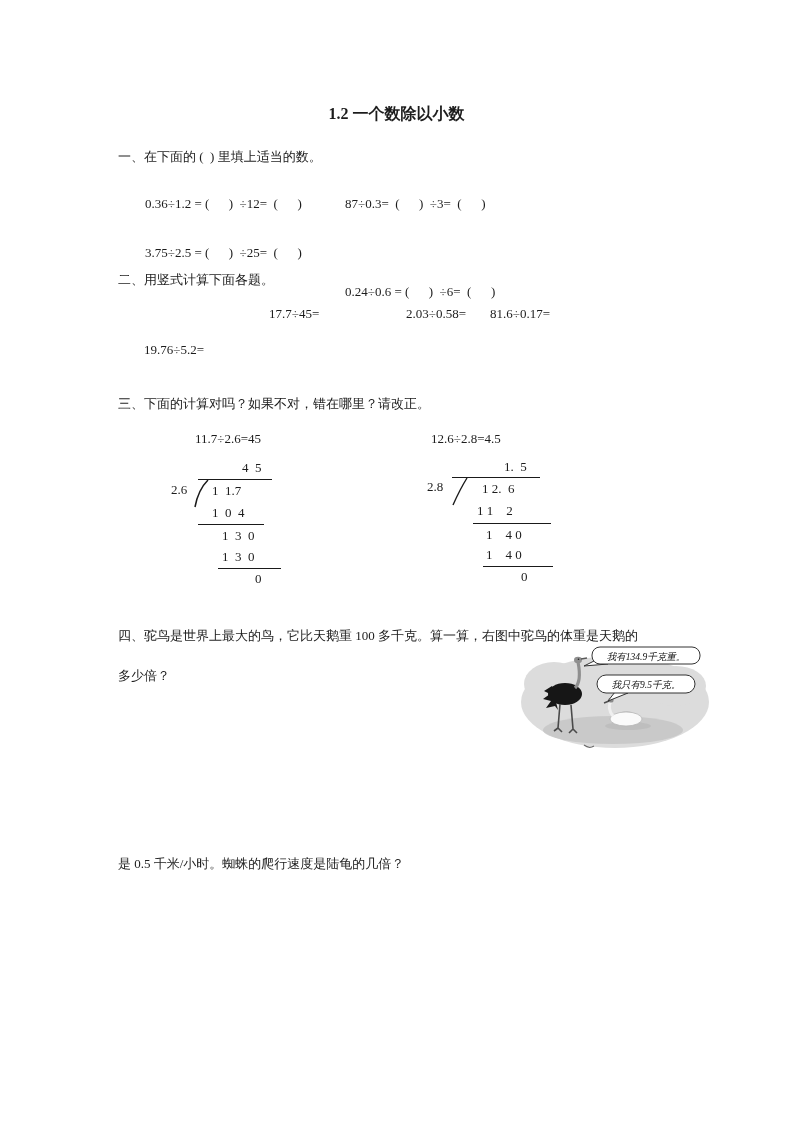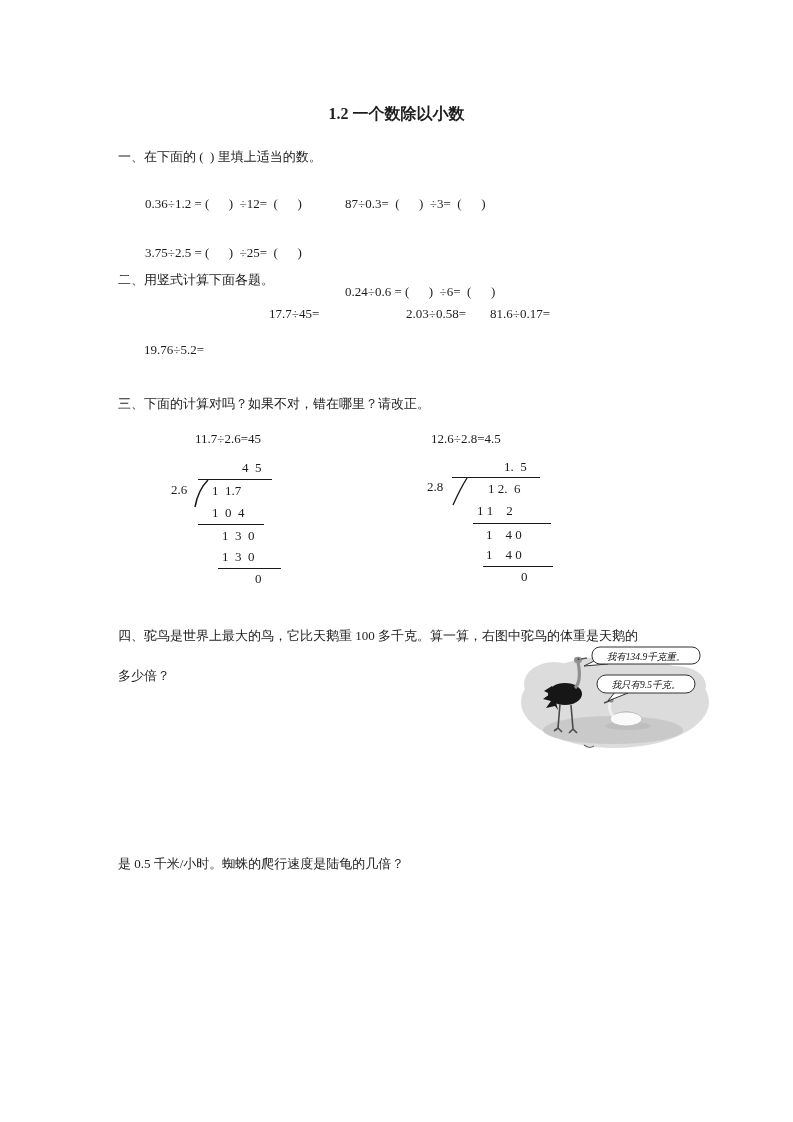--- a/index.html
+++ b/index.html
@@ -78,21 +78,21 @@
     <div class="abs" style="left:85px; top:113px;">0</div>
   </div>
 
   <div class="ld" style="left:425px; top:455px;">
     <div class="abs" style="left:79px; top:4px;">1.  5</div>
     <div class="abs" style="left:2px; top:24px;">2.8</div>
     <svg class="absvg" style="left:26px; top:22px;" width="18" height="29">
       <path d="M16,1 C11,9 6,19 2,28" fill="none" stroke="#1a1a1a" stroke-width="1.4"></path>
     </svg>
     <div class="rule" style="left:27px; top:22px; width:88px;"></div>
-    <div class="abs" style="left:63px; top:26px;text-align:right;">1 2.  6</div>
+    <div class="abs" style="left:57px; top:26px;text-align:right;">1 2.  6</div>
     <div class="abs" style="left:52px; top:48px;">1 1    2</div>
     <div class="rule" style="left:48px; top:68px; width:78px;"></div>
     <div class="abs" style="left:61px; top:72px;">1    4 0</div>
     <div class="abs" style="left:61px; top:92px;">1    4 0</div>
     <div class="rule" style="left:58px; top:111px; width:70px;"></div>
     <div class="abs" style="left:96px; top:114px;">0</div>
   </div>
 
   <div class="abs" style="left:118px; top:628px;">四、驼鸟是世界上最大的鸟，它比天鹅重 100 多千克。算一算，右图中驼鸟的体重是天鹅的</div>
   <div class="abs" style="left:118px; top:668px;">多少倍？</div>

